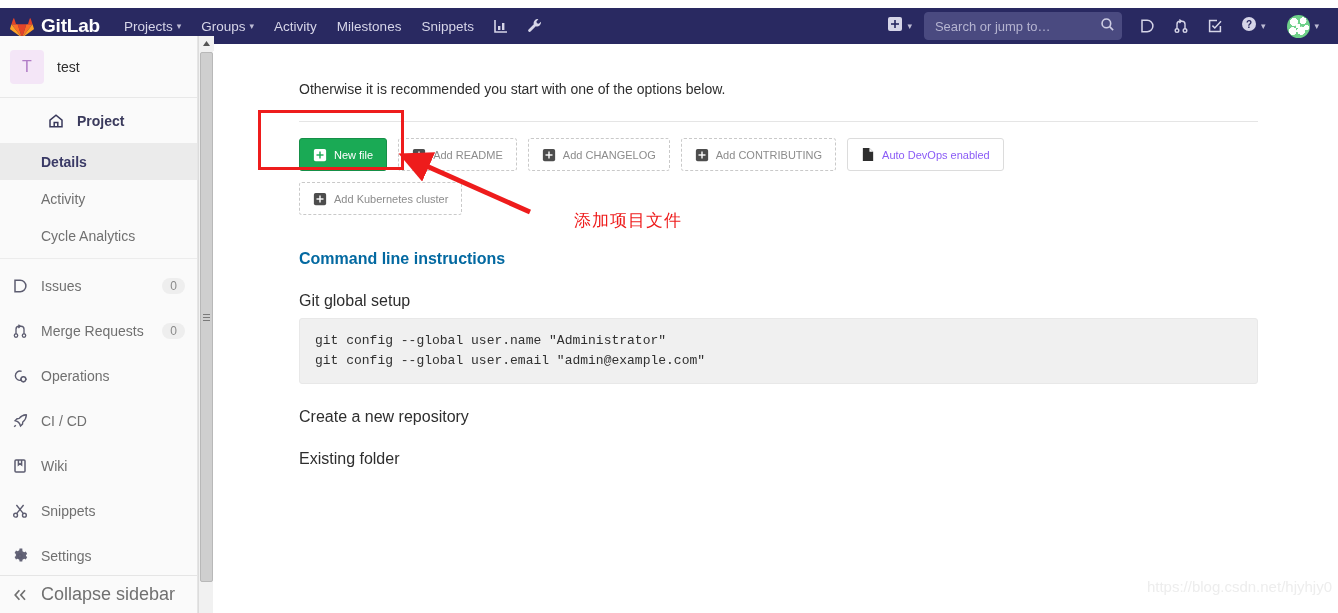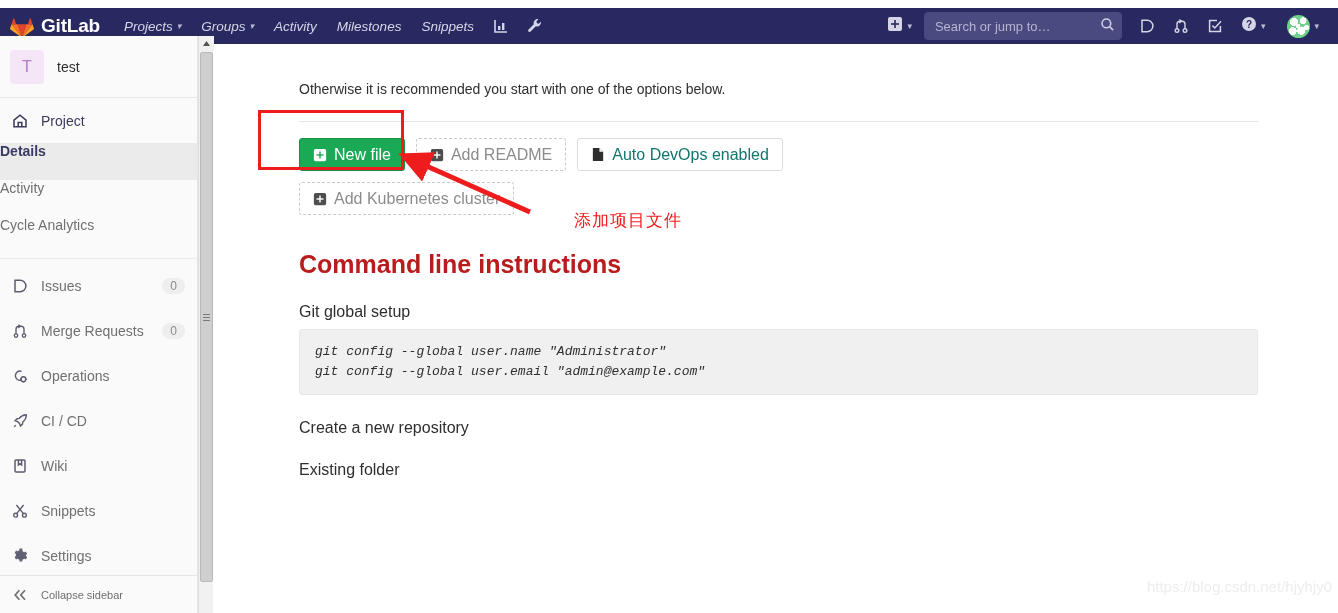--- a/index.html
+++ b/index.html
@@ -28,21 +28,21 @@
   .nav-logo svg { display: block; }
   .nav-logo-text {
     color: #fff; font-size: 19px; font-weight: bold;
     margin-left: 7px; letter-spacing: -0.2px;
   }
   .nav-links { display: flex; align-items: center; height: 36px; }
   .nav-link {
     color: #d6d5e8; font-size: 13.5px;
     padding: 0 10px; height: 36px;
     display: flex; align-items: center;
-    white-space: nowrap; cursor: pointer; font-style: italic;
+    white-space: nowrap; cursor: pointer;
   }
   .caret { margin-left: 4px; font-size: 9px; opacity: .85; }
   .nav-icon-link {
     color: #d6d5e8; padding: 0 9px; height: 36px;
     display: flex; align-items: center; cursor: pointer;
   }
   .nav-right {
     margin-left: auto; display: flex; align-items: center;
     height: 36px; padding-right: 10px;
   }
@@ -103,49 +103,49 @@
     margin-left: 13px; font-size: 14px;
     font-weight: normal; color: #2e2e2e;
   }
   .nav-sec { padding-top: 0; }
   .side-item {
     display: flex; align-items: center;
     height: 45px; padding: 0 12px;
     color: #707070; font-size: 14px;
     cursor: pointer; position: relative;
   }
-  .side-item.top { color: #3a3a5c; font-weight: normal; }
+  .side-item.top { color: #3a3a5c; font-weight: bold; margin-left: 36px; }
   .side-ico {
     width: 20px; margin-right: 9px;
     display: flex; align-items: center; justify-content: flex-start;
     color: #5c5c70; flex: 0 0 20px;
   }
   .side-item.top .side-ico { color: #3a3a5c; }
   .side-sub {
-    display: flex; 
-    height: 37px; 
+    display: flex; align-items: center;
+    height: 37px; padding-left: 41px;
     font-size: 14px; color: #707070; cursor: pointer;
   }
   .side-sub.active {
     background: #ebebeb; color: #3a3a66; font-weight: bold;
   }
   .badge-count {
     margin-left: auto; background: #eeeeee;
     color: #8a8a8a; font-size: 12px;
     border-radius: 9px; padding: 1px 8px;
   }
   .sep { height: 1px; background: #ececec; margin: 4px 0; }
   .collapse-bar {
     position: absolute; bottom: 0; left: 0;
     width: 198px; height: 38px;
     border-top: 1px solid #e5e5e5;
     background: #fafafa;
     display: flex; align-items: center;
     padding-left: 12px; color: #707070;
-    font-size: 11px; cursor: pointer;
+    font-size: 18px; cursor: pointer;
   }
   .collapse-bar .side-ico { color: #707070; }
 
   
   .scrollbar {
     position: absolute; top: 36px; left: 198px;
     width: 15px; height: 577px;
     background: #f1f1f1;
     border-left: 1px solid #dcdcdc;
   }
@@ -177,58 +177,57 @@
     padding-top: 28px; line-height: 20px;
   }
   .hr { height: 1px; background: #e5e5e5; margin: 22px 0 0 0; }
 
   .btn-row {
     display: flex; align-items: center;
     flex-wrap: wrap; padding-top: 16px; gap: 0;
   }
   .btn {
     height: 33px; display: inline-flex; align-items: center;
-    font-size: 16px; border-radius: 3px;
+    font-size: 11px; border-radius: 3px;
     padding: 0 13px; cursor: pointer; white-space: nowrap;
     margin-right: 11px;
     font-family: "Liberation Sans", sans-serif;
   }
   .btn .bico { margin-right: 7px; display: flex; align-items: center; }
   .btn-green {
     background: #1aaa55; color: #fff; border: 1px solid #168f48;
   }
   .btn-dashed {
     background: #fff; color: #8c8c8c;
     border: 1px dashed #c9c9c9;
     text-align: center;
   }
   .btn-dashed .bico { color: #5c5c5c; }
   .btn-solid {
-    background: #fff; color: #0f766e;
+    background: #fff; color: #8b5cf6;
     border: 1px solid #dcdcdc;
   }
   .btn-row2 { display: flex; padding-top: 11px; }
 
   h2.sect {
-    font-size: 25px; color: #b91c1c; font-weight: bold;
+    font-size: 16px; color: #0369a1; font-weight: bold;
     margin: 35px 0 0 0;
   }
   h4.sub {
     font-size: 16px; color: #2e2e2e; font-weight: normal;
     margin: 24px 0 8px 0;
   }
   pre.code {
     background: #f0f0f0; border: 1px solid #e8e8e8;
     border-radius: 3px; margin: 0;
     padding: 12px 15px;
     font-family: "Liberation Mono", "DejaVu Sans Mono", monospace;
     font-size: 13px; line-height: 20px;
     color: #303030; white-space: pre;
     overflow: hidden;
-    font-style: italic;
   }
 
   
   .anno-rect {
     position: absolute; left: 258px; top: 110px;
     width: 146px; height: 60px;
     border: 3px solid #ee1c1c;
     pointer-events: none;
   }
   .anno-arrow { position: absolute; left: 380px; top: 140px; pointer-events: none; }
@@ -508,21 +507,41 @@
           <span class="bico">
             <svg width="14" height="14" viewBox="0 0 16 16">
               <rect x="1" y="1" width="14" height="14" rx="2" fill="#4d4d4d"></rect>
               <rect x="7.2" y="4" width="1.6" height="8" fill="#fff"></rect>
               <rect x="4" y="7.2" width="8" height="1.6" fill="#fff"></rect>
             </svg>
           </span>
           <span>Add README</span>
         </div>
 
-
+        <div class="btn btn-dashed">
+          <span class="bico">
+            <svg width="14" height="14" viewBox="0 0 16 16">
+              <rect x="1" y="1" width="14" height="14" rx="2" fill="#4d4d4d"></rect>
+              <rect x="7.2" y="4" width="1.6" height="8" fill="#fff"></rect>
+              <rect x="4" y="7.2" width="8" height="1.6" fill="#fff"></rect>
+            </svg>
+          </span>
+          <span>Add CHANGELOG</span>
+        </div>
+
+        <div class="btn btn-dashed">
+          <span class="bico">
+            <svg width="14" height="14" viewBox="0 0 16 16">
+              <rect x="1" y="1" width="14" height="14" rx="2" fill="#4d4d4d"></rect>
+              <rect x="7.2" y="4" width="1.6" height="8" fill="#fff"></rect>
+              <rect x="4" y="7.2" width="8" height="1.6" fill="#fff"></rect>
+            </svg>
+          </span>
+          <span>Add CONTRIBUTING</span>
+        </div>
 
         <div class="btn btn-solid">
           <span class="bico">
             <svg width="14" height="15" viewBox="0 0 14 16">
               <path d="M1.5 1h7l4 4v10h-11z" fill="#2e2e2e"></path>
               <path d="M8.5 1v4h4" fill="#fff"></path>
             </svg>
           </span>
           <span>Auto DevOps enabled</span>
         </div>

